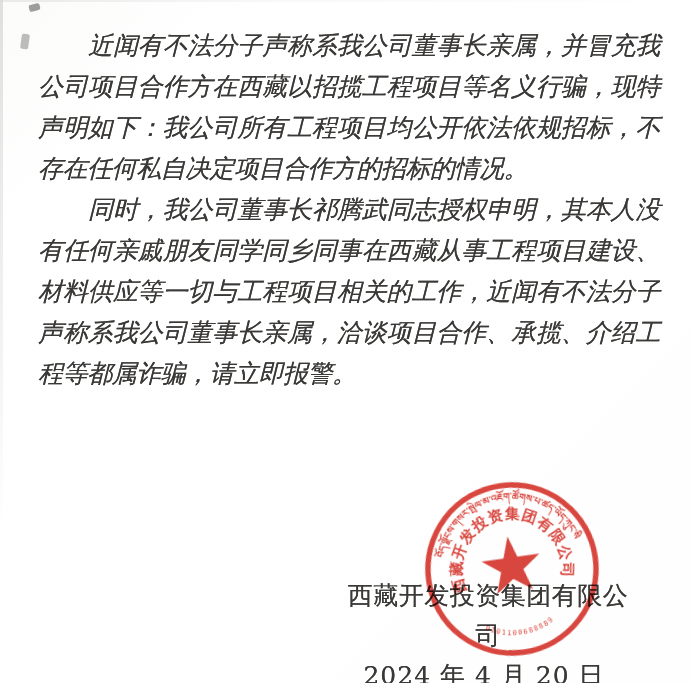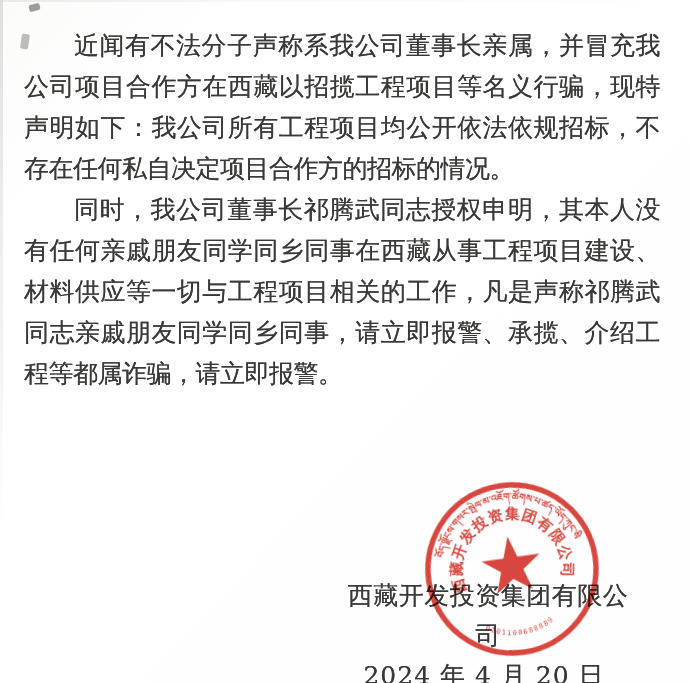--- a/index.html
+++ b/index.html
@@ -48,21 +48,22 @@
     left: 21px; top: 34px;
     width: 8px; height: 15px;
     background: #9a9a97;
     border-radius: 2px;
     transform: rotate(8deg);
     opacity: .65;
   }
   
   .doc-body {
     position: relative;
-    padding: 25px 30px 0 24px;
+    padding: 25px 30px 0 38px;
+    font-style: italic;
   }
   .para {
     margin: 0;
     font-size: 25px;
     line-height: 41px;
     letter-spacing: -0.5px;
     color: #3a3937;
     text-align: justify;
     text-justify: inter-ideograph;
     text-indent: 2em;
@@ -130,21 +131,21 @@
 
 <div class="page">
 
   <div class="edge-left"></div>
   <div class="edge-top"></div>
   <div class="blot-1"></div>
   <div class="blot-2"></div>
 
   <div class="doc-body">
     <p class="para">近闻有不法分子声称系我公司董事长亲属，并冒充我公司项目合作方在西藏以招揽工程项目等名义行骗，现特声明如下：我公司所有工程项目均公开依法依规招标，不存在任何私自决定项目合作方的招标的情况。</p>
-    <p class="para">同时，我公司董事长祁腾武同志授权申明，其本人没有任何亲戚朋友同学同乡同事在西藏从事工程项目建设、材料供应等一切与工程项目相关的工作，凡是声称祁腾武同志亲戚朋友同学同乡同事，请立即报警、承揽、介绍工程等都属诈骗，请立即报警。</p>
+    <p class="para">同时，我公司董事长祁腾武同志授权申明，其本人没有任何亲戚朋友同学同乡同事在西藏从事工程项目建设、材料供应等一切与工程项目相关的工作，近闻有不法分子声称系我公司董事长亲属，洽谈项目合作、承揽、介绍工程等都属诈骗，请立即报警。</p>
   </div>
 
   <div class="sign-block">
     <div class="signature">西藏开发投资集团有限公司</div>
     <div class="date">2024 年 4 月 20 日</div>
   </div>
 
   <div class="seal">
     <svg viewBox="0 0 180 180" xmlns="http://www.w3.org/2000/svg">
       <defs>

